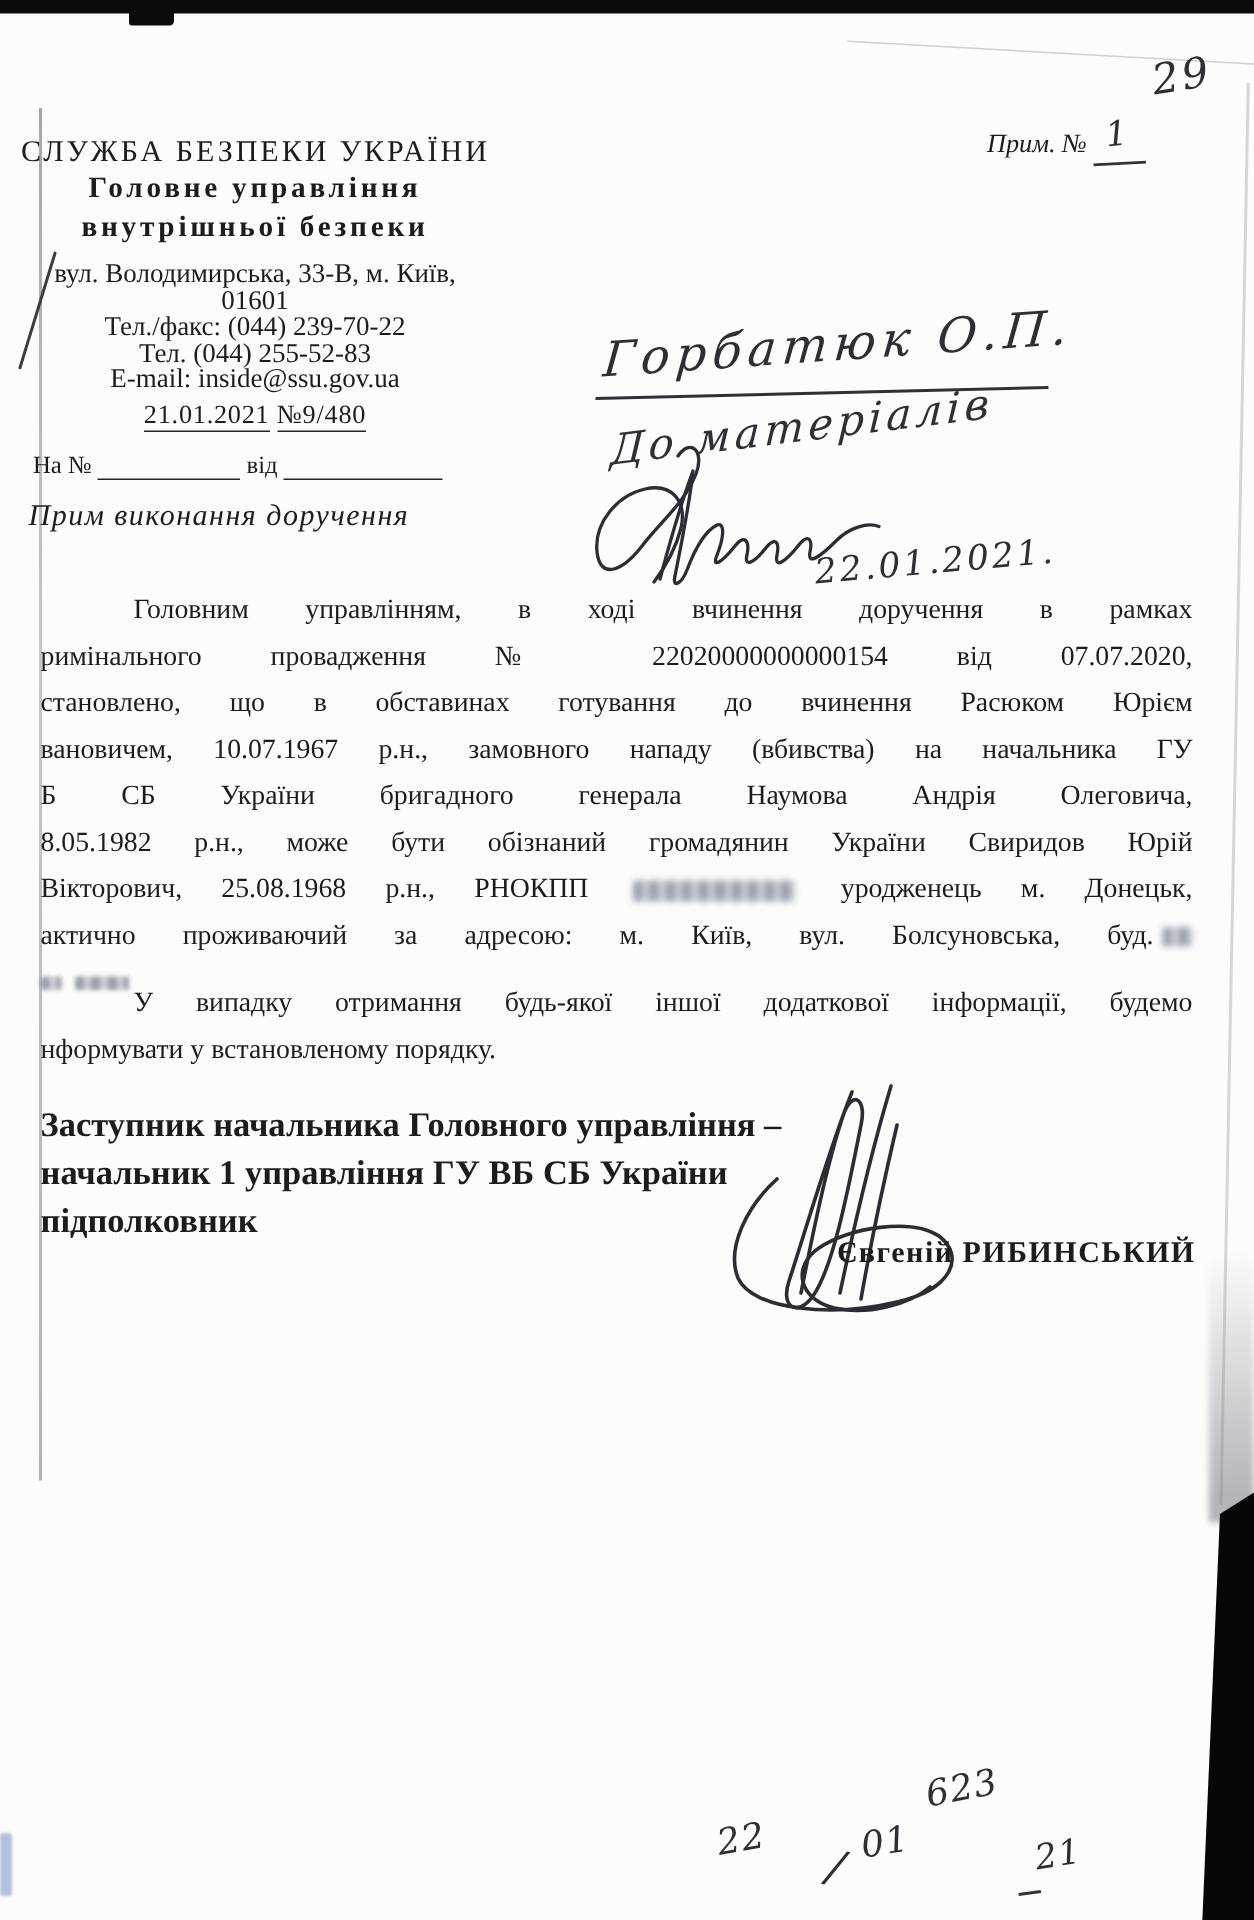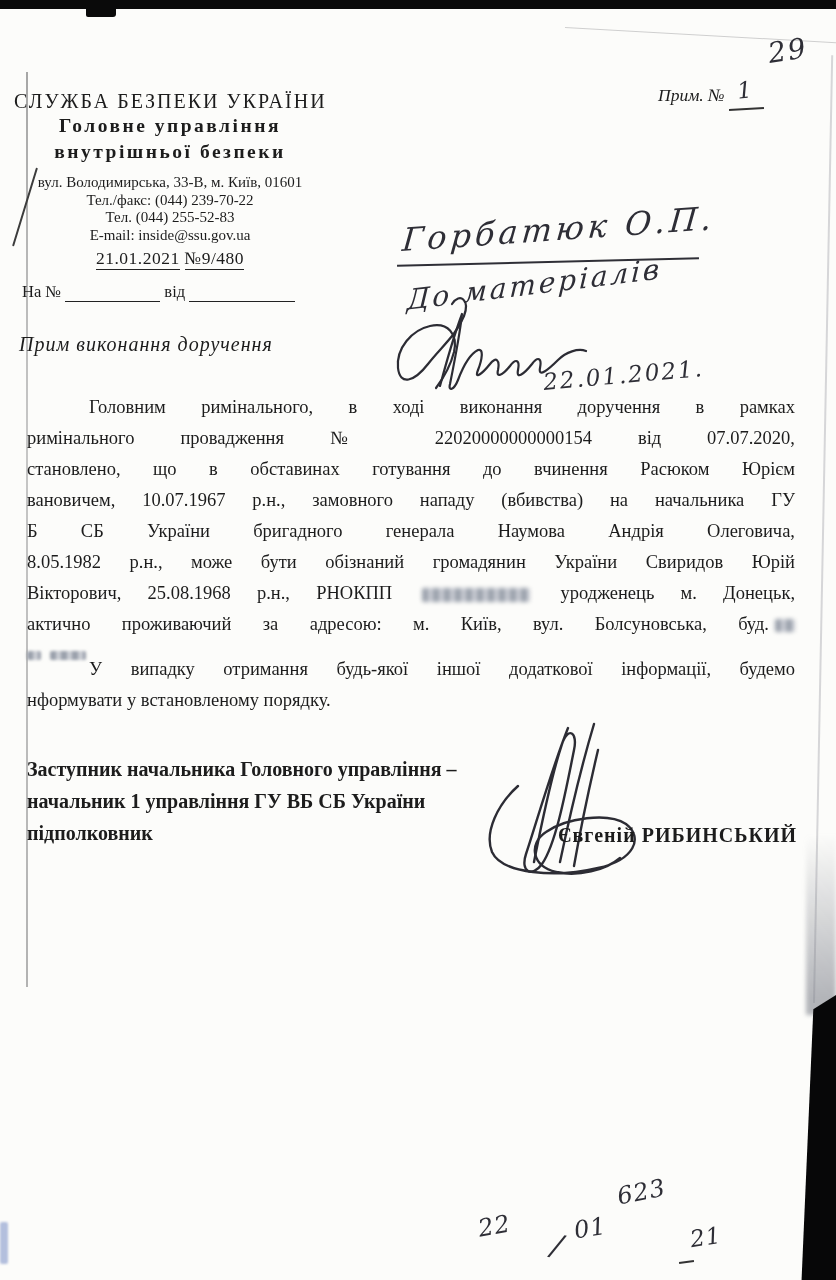--- a/index.html
+++ b/index.html
@@ -20,21 +20,21 @@
   .right-gray{position:absolute;left:806px;top:835px;width:30px;height:180px;filter:blur(2px);
               background:linear-gradient(175deg,rgba(190,193,200,0) 0%,rgba(130,133,142,.6) 90%);}
   .corner-black{position:absolute;left:794px;top:995px;width:42px;height:285px;background:#070708;
                 clip-path:polygon(46% 5%,100% 0,100% 100%,18% 100%);filter:blur(.5px);}
   .blue-mark{position:absolute;left:0;top:1222px;width:8px;height:42px;background:#b3bfdd;
              filter:blur(1.2px);border-radius:2px;}
   
   .letterhead{position:absolute;left:14px;top:90px;width:312px;text-align:center;}
   .org{font-size:20px;letter-spacing:2px;white-space:nowrap;font-weight:500;}
   .dept{font-weight:bold;font-size:19.5px;letter-spacing:2.5px;line-height:26px;white-space:nowrap;}
-  .addr{margin-top:9px;font-size:15px;line-height:17.5px;text-align:center;}
+  .addr{margin-top:9px;font-size:18px;line-height:17.5px;text-align:center;}
   .outnum{margin-top:4px;font-size:17.5px;letter-spacing:.5px;}
   .outnum .u{border-bottom:1.8px solid #222;padding-bottom:1px;}
   .refrow{margin-top:13px;text-align:left;font-size:16.5px;padding-left:8px;white-space:nowrap;}
   .blank{display:inline-block;border-bottom:1.6px solid #222;height:15px;vertical-align:bottom;}
   
   .copy{position:absolute;left:658px;top:85px;font-size:17.5px;white-space:nowrap;font-style:italic;}
   .hw{font-family:"DejaVu Serif", serif;font-style:italic;color:#2e2e36;}
   .copy-num{position:absolute;left:737px;top:77px;font-size:23px;transform:rotate(-6deg);}
   .copy-underline{position:absolute;left:729px;top:108px;width:35px;height:2px;background:#333;transform:rotate(-3deg);}
   .sheet-num{position:absolute;left:768px;top:34px;font-size:28px;transform:rotate(-9deg);letter-spacing:2px;}
@@ -59,21 +59,21 @@
   .lline{height:31px;line-height:31px;white-space:nowrap;}
   .indent{padding-left:62px;}
   .smudge{display:inline-block;vertical-align:middle;background:
           repeating-linear-gradient(90deg,#9aa0ab 0 6px,#c9ccd3 6px 11px);
           filter:blur(2px);border-radius:2px;}
   .smudge.rnokpp{width:108px;height:14px;margin:0 4px;}
   .smudge.house{width:20px;height:13px;margin-left:6px;}
   .frag{height:31px;display:flex;align-items:center;gap:9px;}
   .frag .smudge{filter:blur(1.5px);}
   
-  .sigblock{position:absolute;left:27px;top:753px;width:540px;font-weight:bold;font-size:20px;line-height:32px;}
+  .sigblock{position:absolute;left:27px;top:734px;width:540px;font-weight:bold;font-size:23px;line-height:32px;}
   .signer-name{position:absolute;left:558px;top:824px;font-weight:bold;font-size:20px;letter-spacing:1px;white-space:nowrap;}
   .main-sig{position:absolute;left:448px;top:720px;}
   
   .b-hw{position:absolute;font-size:24px;letter-spacing:1px;}
   .b-day{left:478px;top:1212px;transform:rotate(-10deg);}
   .b-slash{left:552px;top:1228px;font-size:30px;transform:rotate(12deg);}
   .b-month{left:574px;top:1214px;transform:rotate(-9deg);}
   .b-number{left:617px;top:1178px;transform:rotate(-11deg);}
   .b-year{left:690px;top:1224px;font-size:23px;transform:rotate(-9deg);}
   .b-dash{position:absolute;left:679px;top:1261px;width:15px;height:2px;background:#333;transform:rotate(-8deg);}
@@ -133,21 +133,21 @@
     <svg width="280" height="118" viewBox="0 0 280 118">
       <path stroke-width="2.2" d="M62,16 C70,4 80,12 74,28 C66,48 50,60 38,76 C24,94 10,98 8,80 C6,60 22,42 40,38 C58,34 68,46 64,64 C60,80 52,92 46,100"></path>
       <path stroke-width="2.2" d="M50,98 C58,68 66,42 72,26 C70,46 64,76 60,96 C58,104 64,102 68,92 C74,76 80,66 88,62 C94,60 92,72 88,82 C84,92 92,86 100,76 C106,68 110,72 108,82 C106,90 112,88 120,78 C126,70 130,72 128,82 C126,92 134,86 142,76 C148,68 152,70 150,80 C148,90 158,82 168,72 C176,64 188,60 196,63"></path>
     </svg>
   </div>
   <div class="res-date hw">22.01.2021.</div>
 
   <div class="subject">Прим виконання доручення</div>
 
   <div class="para p1">
-    <div class="jline indent">Головним римінального, в ході виконання доручення в рамках</div>
+    <div class="jline indent">Головним управлінням, в ході вчинення доручення в рамках</div>
     <div class="jline">римінального провадження № 22020000000000154 від 07.07.2020,</div>
     <div class="jline">становлено, що в обставинах готування до вчинення Расюком Юрієм</div>
     <div class="jline">вановичем, 10.07.1967 р.н., замовного нападу (вбивства) на начальника ГУ</div>
     <div class="jline">Б СБ України бригадного генерала Наумова Андрія Олеговича,</div>
     <div class="jline">8.05.1982 р.н., може бути обізнаний громадянин України Свиридов Юрій</div>
     <div class="jline"><span>Вікторович, 25.08.1968 р.н., РНОКПП</span> <span class="smudge rnokpp"></span> <span>уродженець м. Донецьк,</span></div>
     <div class="jline"><span>актично проживаючий за адресою: м. Київ, вул. Болсуновська, буд.</span><span class="smudge house"></span></div>
     <div class="frag">
       <span class="smudge" style="width:14px;height:9px;"></span>
       <span class="smudge" style="width:36px;height:9px;"></span>

